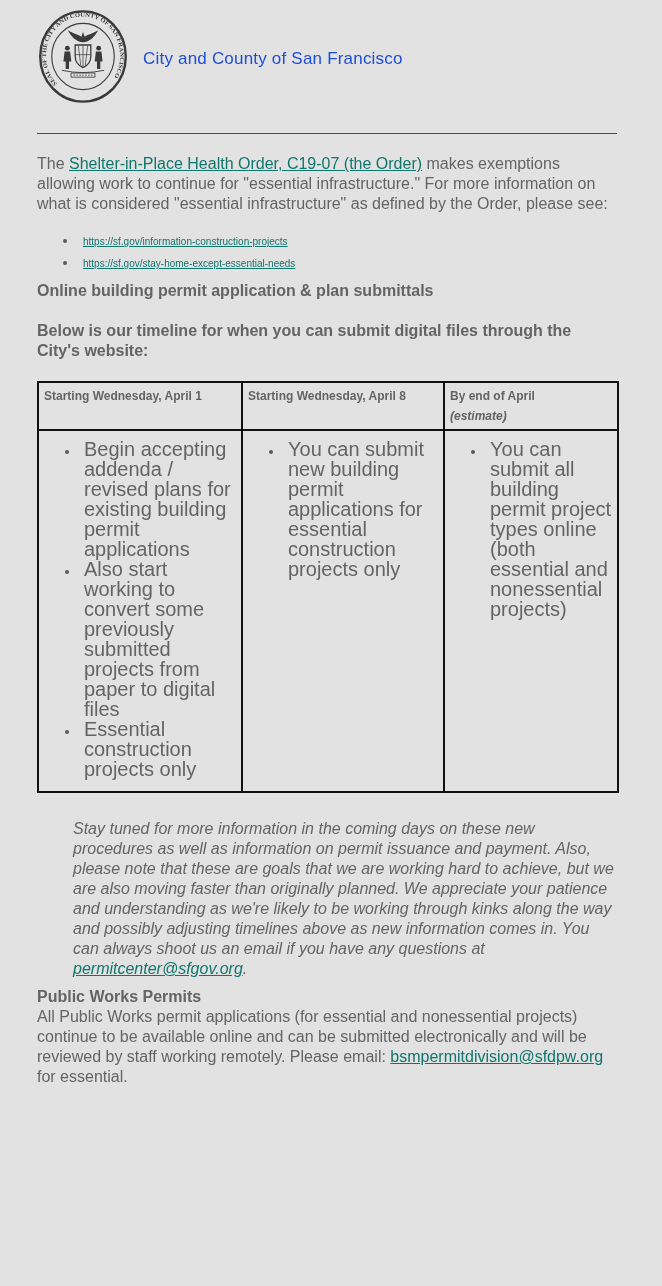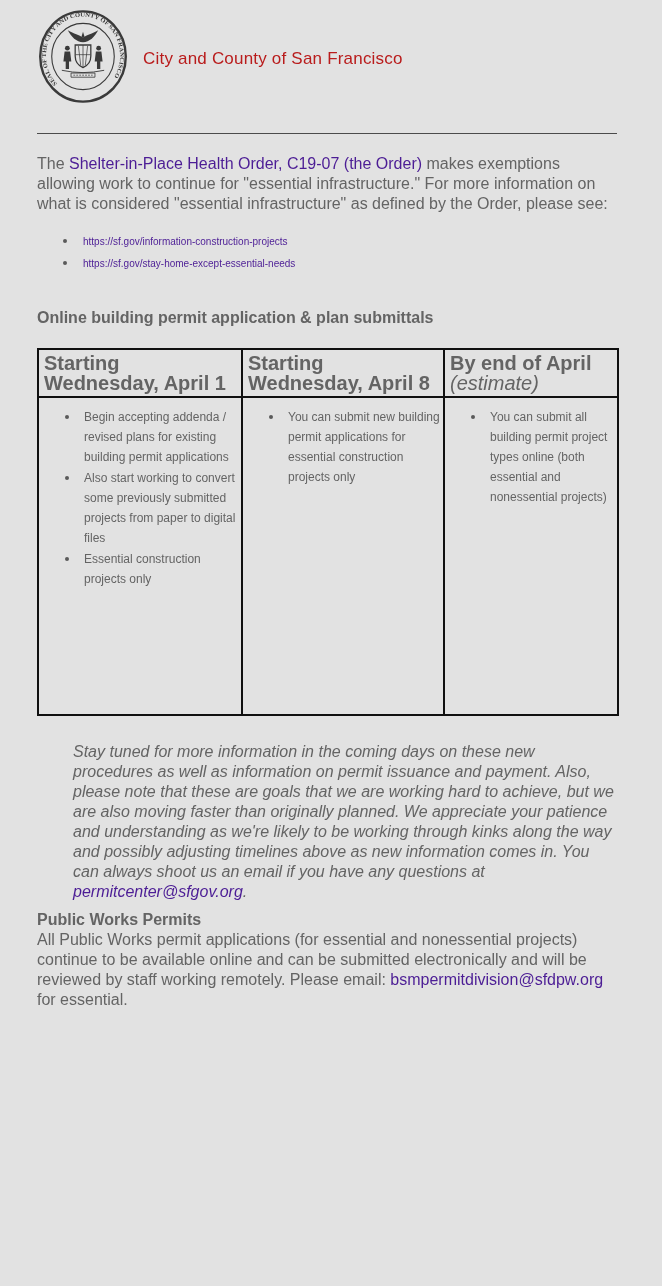--- a/index.html
+++ b/index.html
@@ -12,67 +12,67 @@
     overflow: hidden;
     font-family: "Liberation Sans", sans-serif;
     color: #646464;
     box-sizing: border-box;
   }
   .content { padding: 8px 45px 0 37px; }
 
   
   .masthead { display: flex; align-items: center; gap: 14px; }
   .seal { flex: 0 0 auto; }
-  .masthead-title { font-size: 17px; color: #b91c1c; letter-spacing: 0.2px; }
+  .masthead-title { font-size: 17px; color: #1d4ed8; letter-spacing: 0.2px; }
 
   .rule {
     border: none;
     border-top: 1px solid #4b4b4b;
     margin: 24px 0 0 0;
   }
 
   
   .para { margin: 20px 0 0 0; font-size: 16px; line-height: 20px; }
   .para.first { margin-top: 18px; }
   .bold { font-weight: bold; }
   .block { display: block; }
-  a.link { color: #4c1d95; cursor: pointer; }
+  a.link { color: #0f766e; text-decoration: underline; cursor: pointer; }
 
   
   ul.links { margin: 16px 0 0 0; padding: 0 0 0 41px; list-style: disc; }
   ul.links li { font-size: 10px; line-height: 20px; padding-left: 5px; }
   ul.links li::marker { color: #5a5a5a; font-size: 14px; }
-  .online-head { margin-top: 34px; }
+  .online-head { margin-top: 7px; }
 
   
   table.timeline {
     border-collapse: collapse;
     margin-top: 20px;
     width: 580px;
     table-layout: fixed;
     color: #646464;
   }
   table.timeline th, table.timeline td {
     border: 2px solid #101010;
     vertical-align: top;
     text-align: left;
   }
   table.timeline th {
-    font-size: 20px;
+    font-size: 12px;
     line-height: 20px;
     font-weight: bold;
     padding: 3px 4px 3px 5px;
   }
-  table.timeline th .th-sub { font-style: italic; font-weight: normal; display: block; }
+  table.timeline th .th-sub { font-style: italic; font-weight: bold; display: block; }
   table.timeline col.c1 { width: 204px; }
   table.timeline col.c2 { width: 202px; }
   table.timeline col.c3 { width: 174px; }
   table.timeline td { padding: 8px 2px 12px 0; height: 296px; }
   table.timeline td ul { margin: 0; padding: 0 0 0 41px; list-style: disc; }
-  table.timeline td li { font-size: 12px; line-height: 20px; padding-left: 4px; }
+  table.timeline td li { font-size: 20px; line-height: 20px; padding-left: 4px; }
   table.timeline td li::marker { color: #5a5a5a; font-size: 14px; }
 
   .notice { margin-top: 26px; font-style: italic; margin-left: 36px; }
   .pw-para { margin-top: 8px; }
 </style>
 </head>
 <body>
 
 <div class="page">
   <div class="content">
@@ -118,20 +118,21 @@
 
     <p class="para"><span>The </span><a class="link">Shelter-in-Place Health Order, C19-07 (the Order)</a><span> makes exemptions allowing work to continue for "essential infrastructure." For more information on what is considered "essential infrastructure" as defined by the Order, please see:</span></p>
 
     <ul class="links">
       <li><a class="link">https://sf.gov/information-construction-projects</a></li>
       <li><a class="link">https://sf.gov/stay-home-except-essential-needs</a></li>
     </ul>
 
     <p class="para online-head"><span class="bold block">Online building permit application &amp; plan submittals</span></p>
 
+    <p class="para bold">Below is our timeline for when you can submit digital files through the City's website:</p>
 
     <table class="timeline">
       <colgroup>
           <col class="c1">
           <col class="c2">
           <col class="c3">
         </colgroup>
       <thead>
         <tr>
           <th><span class="th-title">Starting Wednesday, April 1</span><span class="th-sub"></span></th>

